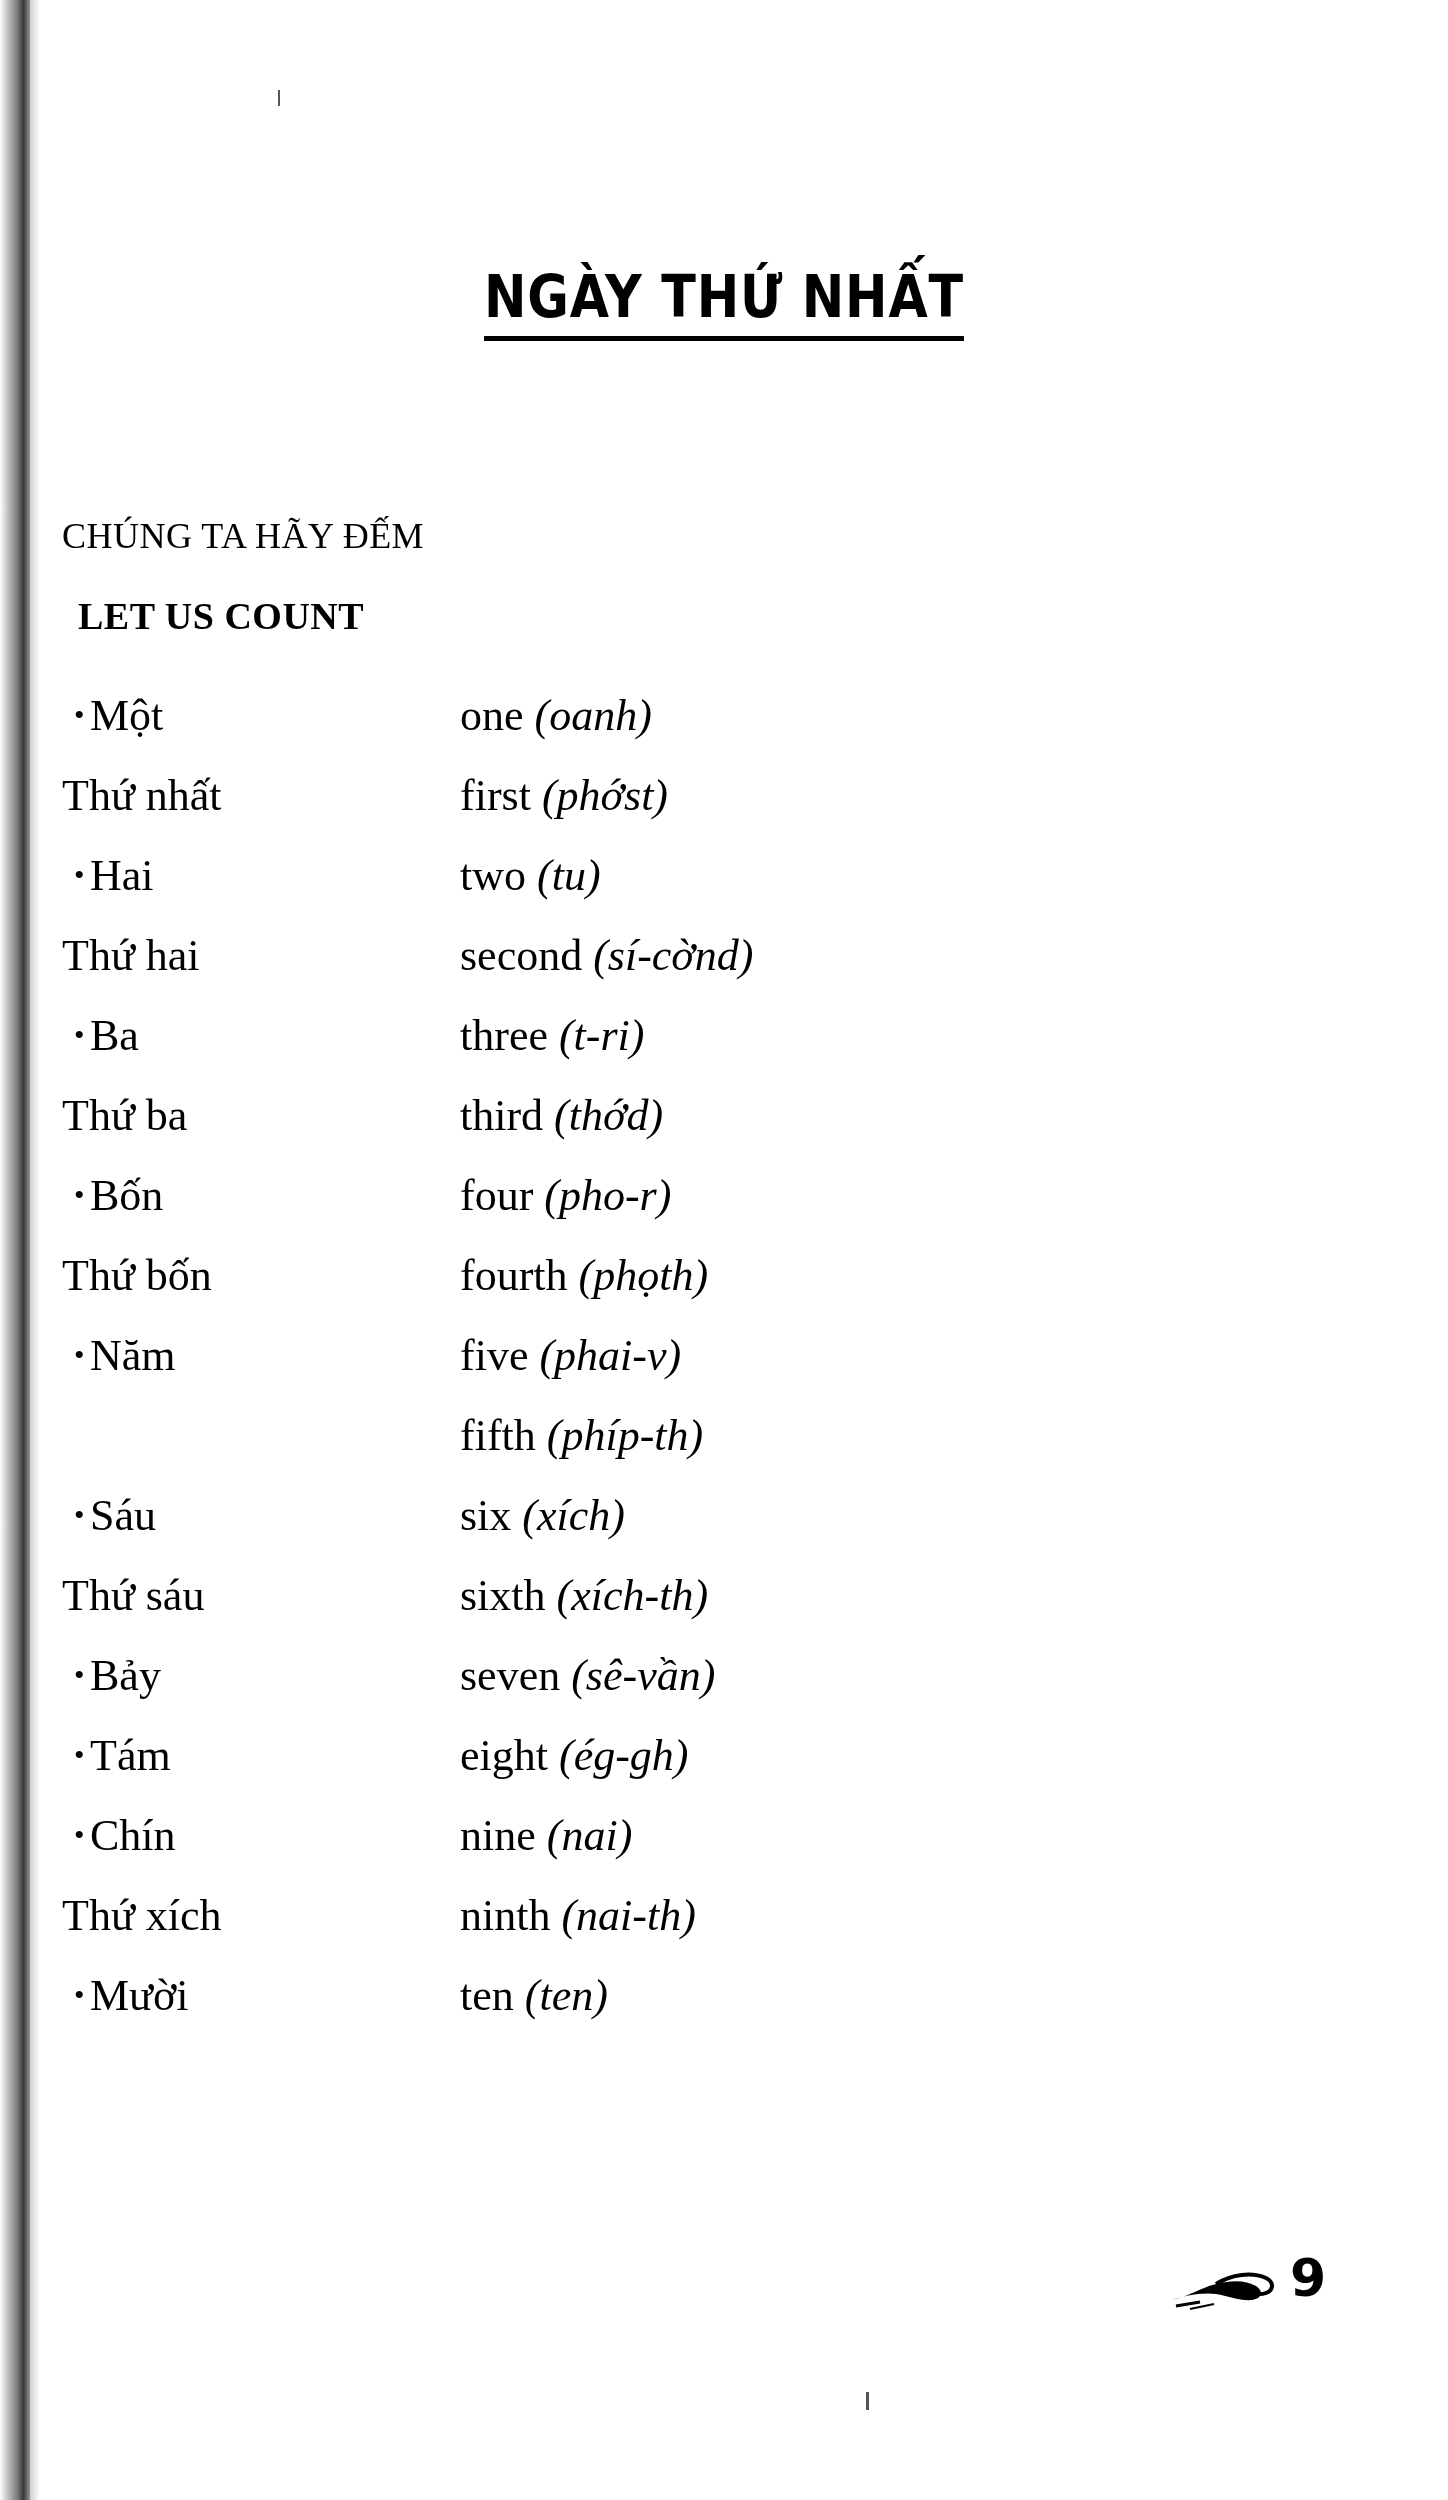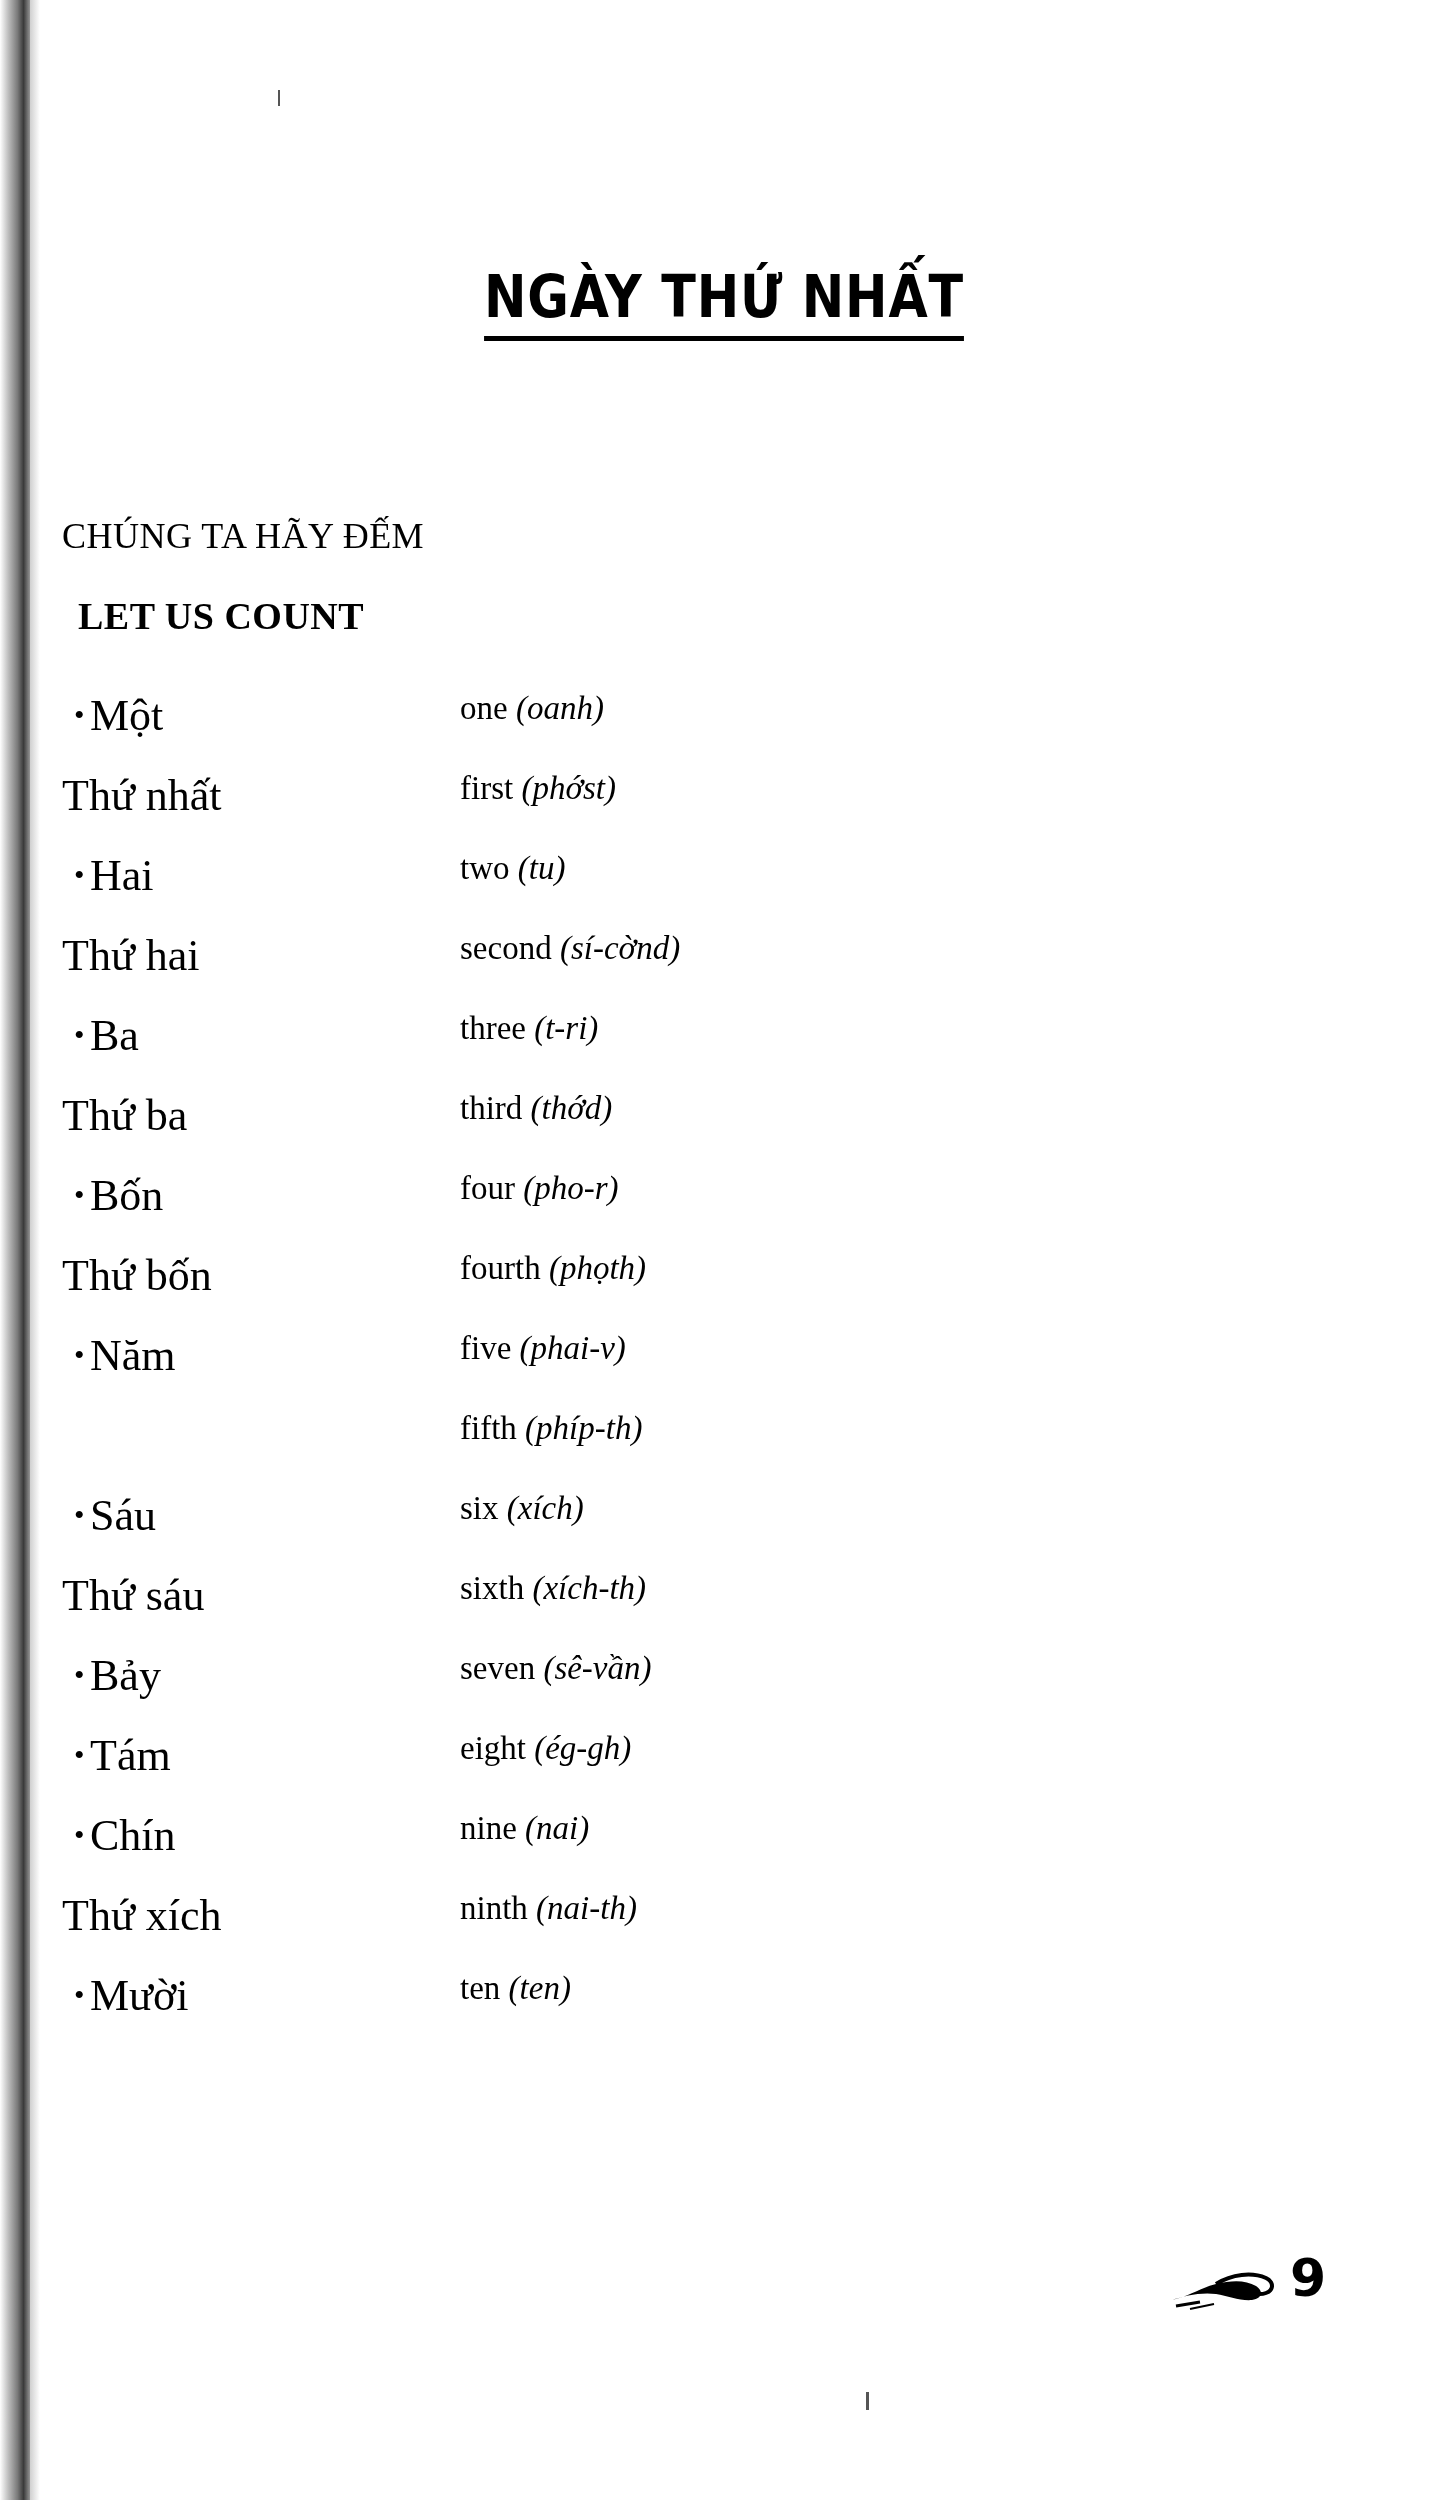--- a/index.html
+++ b/index.html
@@ -106,21 +106,21 @@
   .bullet {
     position: absolute;
     left: 12px;
     top: 2px;
     font-size: 30px;
     line-height: 1.55;
   }
   .col-en {
     position: absolute;
     left: 460px;
-    font-size: 33px;
+    font-size: 44px;
     white-space: nowrap;
     text-align: right;
   }
   .col-en i {
     font-style: italic;
   }
 
   
   .footer {
     position: absolute;

